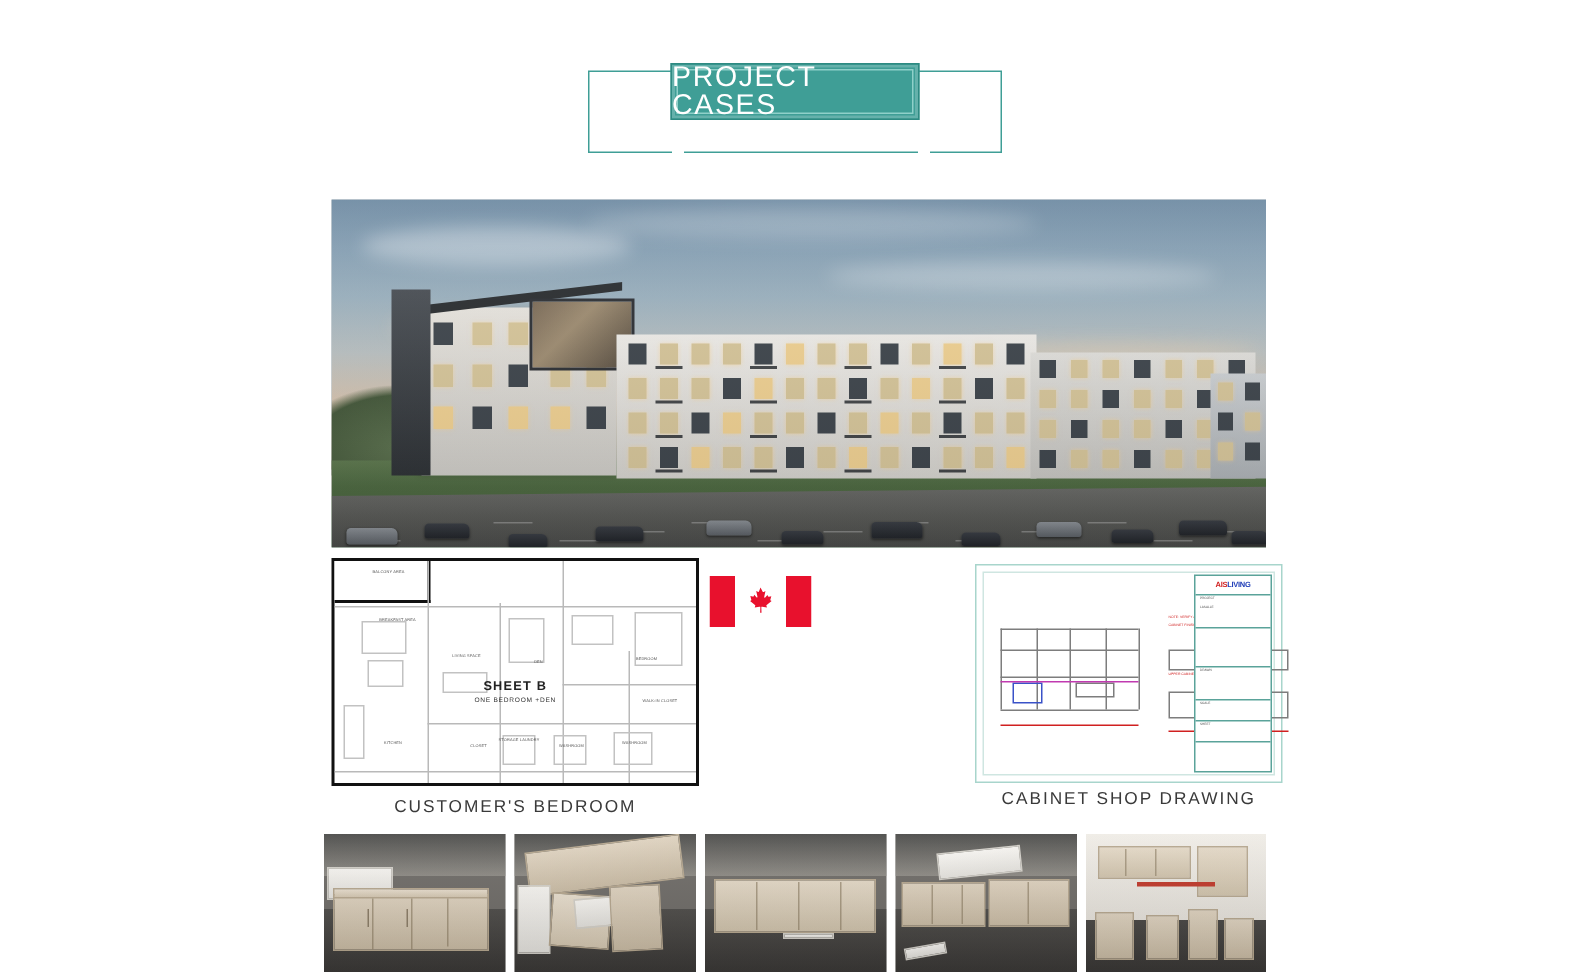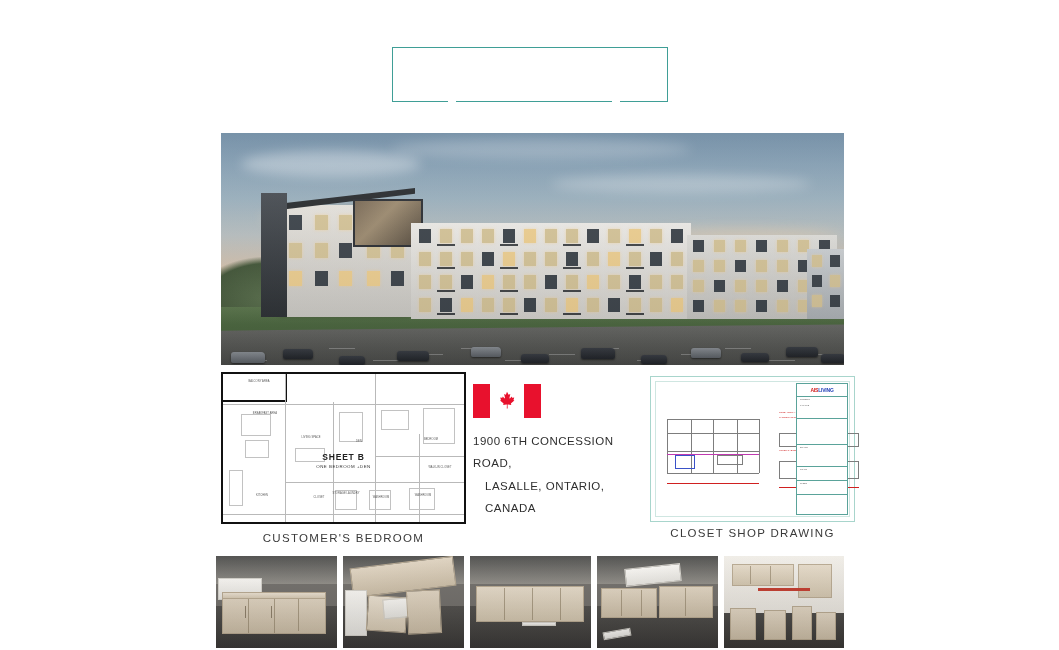--- a/index.html
+++ b/index.html
@@ -266,20 +266,24 @@
 </head>
 <body>
 
 <div class="page">
 
   <div class="header">
     <div class="header-frame"></div>
     <div class="frame-gap left"></div>
     <div class="frame-gap right"></div>
 
+    <div class="title-badge">
+      <div class="title-badge-inner"></div>
+      <span class="title-text">PROJECT CASES</span>
+    </div>
 
   </div>
 
   <div class="hero">
     <div class="sky"></div>
     <div class="cloud c1"></div>
     <div class="cloud c2"></div>
     <div class="cloud c3"></div>
     <div class="cloud c4"></div>
     <div class="cloud c5"></div>
@@ -492,24 +496,20 @@
     <div class="cap cap-left">CUSTOMER'S BEDROOM</div>
 
     <div class="canada">
       <div class="flag">
         <div class="bar l"></div>
         <div class="bar r"></div>
         <svg class="maple" width="22" height="22" viewBox="0 0 24 24">
           <path fill="#e8112d" d="M12 1.8l1.6 3.1c.2.35.5.3.8.13l1.2-.62-.87 4.1c-.18.85.4.85.7.5l1.6-1.8.45 1.05c.17.4.38.35.7.28l1.7-.36-.62 2.25c-.13.47-.24.67.1.79l.73.35-3.6 2.92c-.36.28-.25.37-.12.78l.32 1.05-3.4-.42c-.42-.06-.7-.06-.7.33l.15 3.98h-1.0l.15-3.98c0-.39-.28-.39-.7-.33l-3.4.42.32-1.05c.13-.41.24-.5-.12-.78l-3.6-2.92.73-.35c.34-.12.23-.32.1-.79L4.6 8.08l1.7.36c.32.07.53.12.7-.28l.45-1.05 1.6 1.8c.3.35.88.35.7-.5L8.88 4.3l1.2.62c.3.17.6.22.8-.13L12 1.8z"></path>
         </svg>
       </div>
-      <div class="addr">
-        <span>1900 6TH CONCESSION ROAD,</span>
-        <span class="l2">LASALLE, ONTARIO, CANADA</span>
-      </div>
     </div>
 
     <div class="shop">
       <div class="shop-inner"></div>
 
       <div class="cad h" style="left:16px; top:42px; width:92px;"></div>
       <div class="cad h" style="left:16px; top:56px; width:92px;"></div>
       <div class="cad h" style="left:16px; top:74px; width:92px;"></div>
       <div class="cad h" style="left:16px; top:96px; width:92px;"></div>
       <div class="cad v" style="left:16px; top:42px; height:54px;"></div>
@@ -548,21 +548,21 @@
         <div class="tb-row" style="top:96px;"></div>
         <div class="tb-row" style="top:110px;"></div>
         <div class="tb-txt" style="left:3px; top:14px;">PROJECT</div>
         <div class="tb-txt" style="left:3px; top:20px;">LASALLE</div>
         <div class="tb-txt" style="left:3px; top:62px;">DRAWN</div>
         <div class="tb-txt" style="left:3px; top:84px;">SCALE</div>
         <div class="tb-txt" style="left:3px; top:98px;">SHEET</div>
       </div>
     </div>
 
-    <div class="cap cap-right">CLOSET SHOP DRAWING</div>
+    <div class="cap cap-right">CABINET SHOP DRAWING</div>
   </div>
 
   <div class="strip">
 
     <div class="photo p1">
       <div class="ceil"></div>
       <div class="floor"></div>
       <div class="whitepanel" style="left:2px; top:22px; width:44px; height:22px;"></div>
       <div class="cab" style="left:6px; top:40px; width:104px; height:38px;"></div>
       <div class="cab lite" style="left:6px; top:36px; width:104px; height:7px;"></div>

